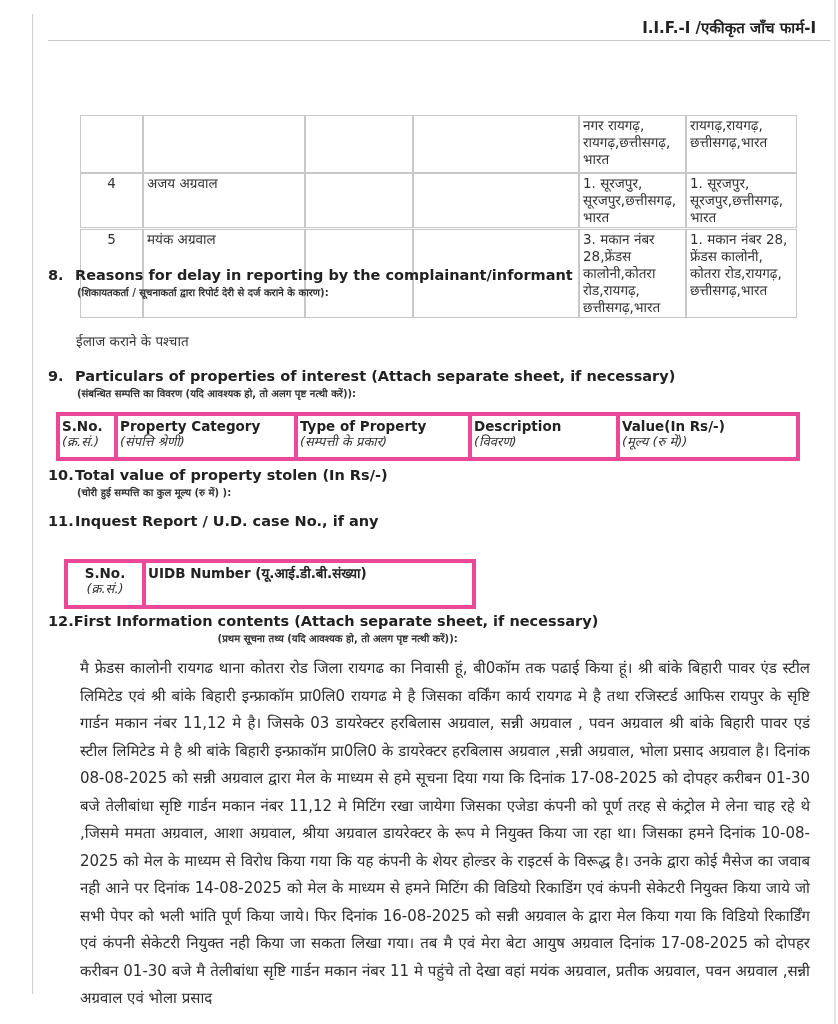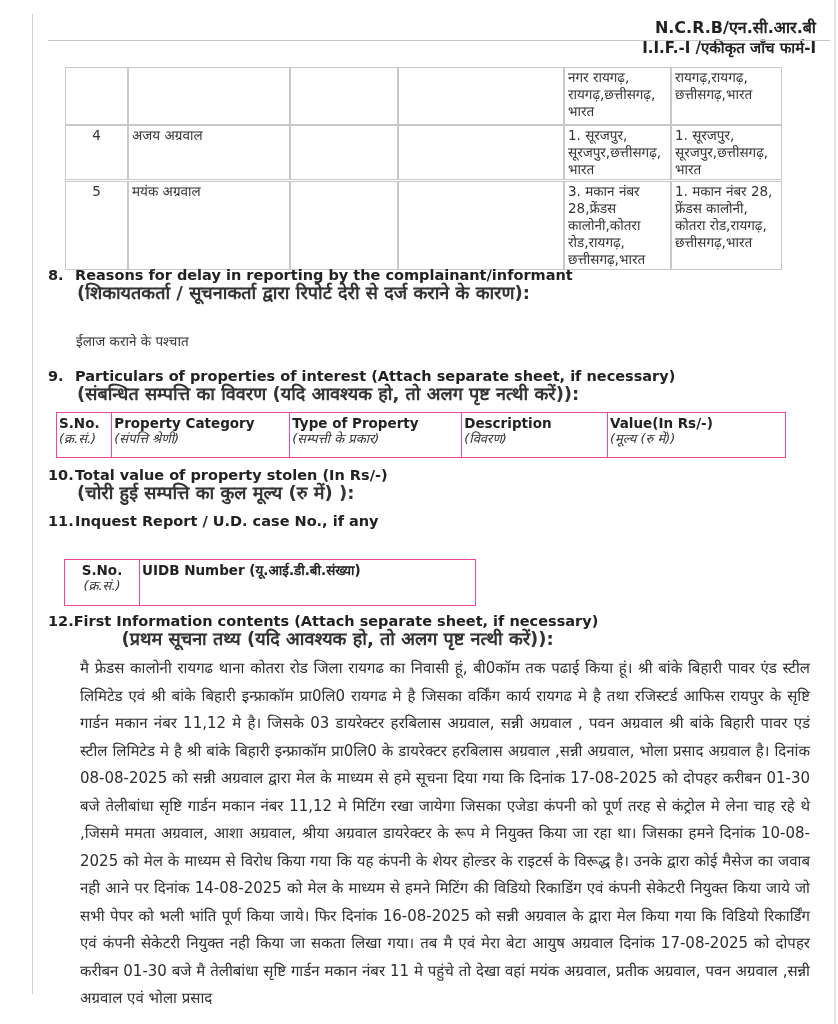--- a/index.html
+++ b/index.html
@@ -8,46 +8,45 @@
     font-family: "DejaVu Sans", "Liberation Sans", sans-serif;
     color: #2a2a2a;
   }
   .left-rule { position: absolute; left: 32px; top: 14px; width: 1px; height: 980px; background: #cfcfcf; }
   .right-rule { position: absolute; left: 834px; top: 0; width: 2px; height: 1024px; background: #e4e4e4; }
   .header { position: absolute; right: 22px; top: 18px; text-align: right; }
   .header .line1 { font-weight: bold; font-size: 16px; line-height: 20px; color: #222; }
   .header .line2 { font-weight: bold; font-size: 15px; line-height: 20px; color: #222; }
   .header-rule { position: absolute; left: 48px; top: 40px; width: 782px; height: 1px; background: #c6c6c6; }
 
-  table.acc { position: absolute; left: 65px; border-collapse: separate; border-spacing: 0; table-layout: fixed; }
+  table.acc { position: absolute; left: 80px; border-collapse: separate; border-spacing: 0; table-layout: fixed; margin-top: 48px; }
   table.acc td { border: 1px solid #c8c8c8; vertical-align: top; font-size: 13.5px; line-height: 17px; padding: 1px 3px; color: #333; font-family: "DejaVu Sans", sans-serif; }
   table.acc td.sno { text-align: center; }
   .c1 { width: 55px; } .c2 { width: 154px; } .c3 { width: 100px; } .c4 { width: 158px; } .c5 { width: 99px; } .c6 { width: 103px; }
 
   .sec { position: absolute; left: 48px; }
   .sec .en { font-weight: bold; font-size: 14.5px; line-height: 18px; color: #222; }
-  .sec .hi { font-weight: bold; font-size: 18px; line-height: 17px; color: #333; padding-left: 29px; }
+  .sec .hi { font-weight: bold; font-size: 10px; line-height: 17px; color: #333; padding-left: 29px; }
   .sec .num { display: inline-block; width: 22px; }
   .answer { position: absolute; left: 76px; font-size: 13.5px; color: #333; }
 
   table.grid { position: absolute; border-collapse: collapse; table-layout: fixed; }
-  table.grid td { border: 1px solid #ec4899; vertical-align: top; padding: 2px 2px; font-size: 13.5px; line-height: 16px; }
+  table.grid td { border: 4px solid #ec4899; vertical-align: top; padding: 2px 2px; font-size: 13.5px; line-height: 16px; }
   table.grid .hen { font-weight: bold; color: #222; display: block; }
   table.grid .hhi { color: #333; display: block; font-size: 13px; font-style: italic; }
 
   .fir-text { position: absolute; left: 80px; top: 655px; width: 730px; font-size: 15px; line-height: 27.5px; color: #2d2d2d; text-align: justify; }
 </style>
 </head>
 <body>
 
 <div class="left-rule"></div>
 <div class="right-rule"></div>
 
 <div class="header">
-  <div class="line1">N.C.R.B/एन.सी.आर.बी</div>
   <div class="line2">I.I.F.-I /एकीकृत जाँच फार्म-I</div>
 </div>
 <div class="header-rule"></div>
 
 <table class="acc" style="top:67px;">
   <tbody>
       <tr style="height:58px;">
     <td class="c1 sno"></td>
     <td class="c2"></td>
     <td class="c3"></td>

